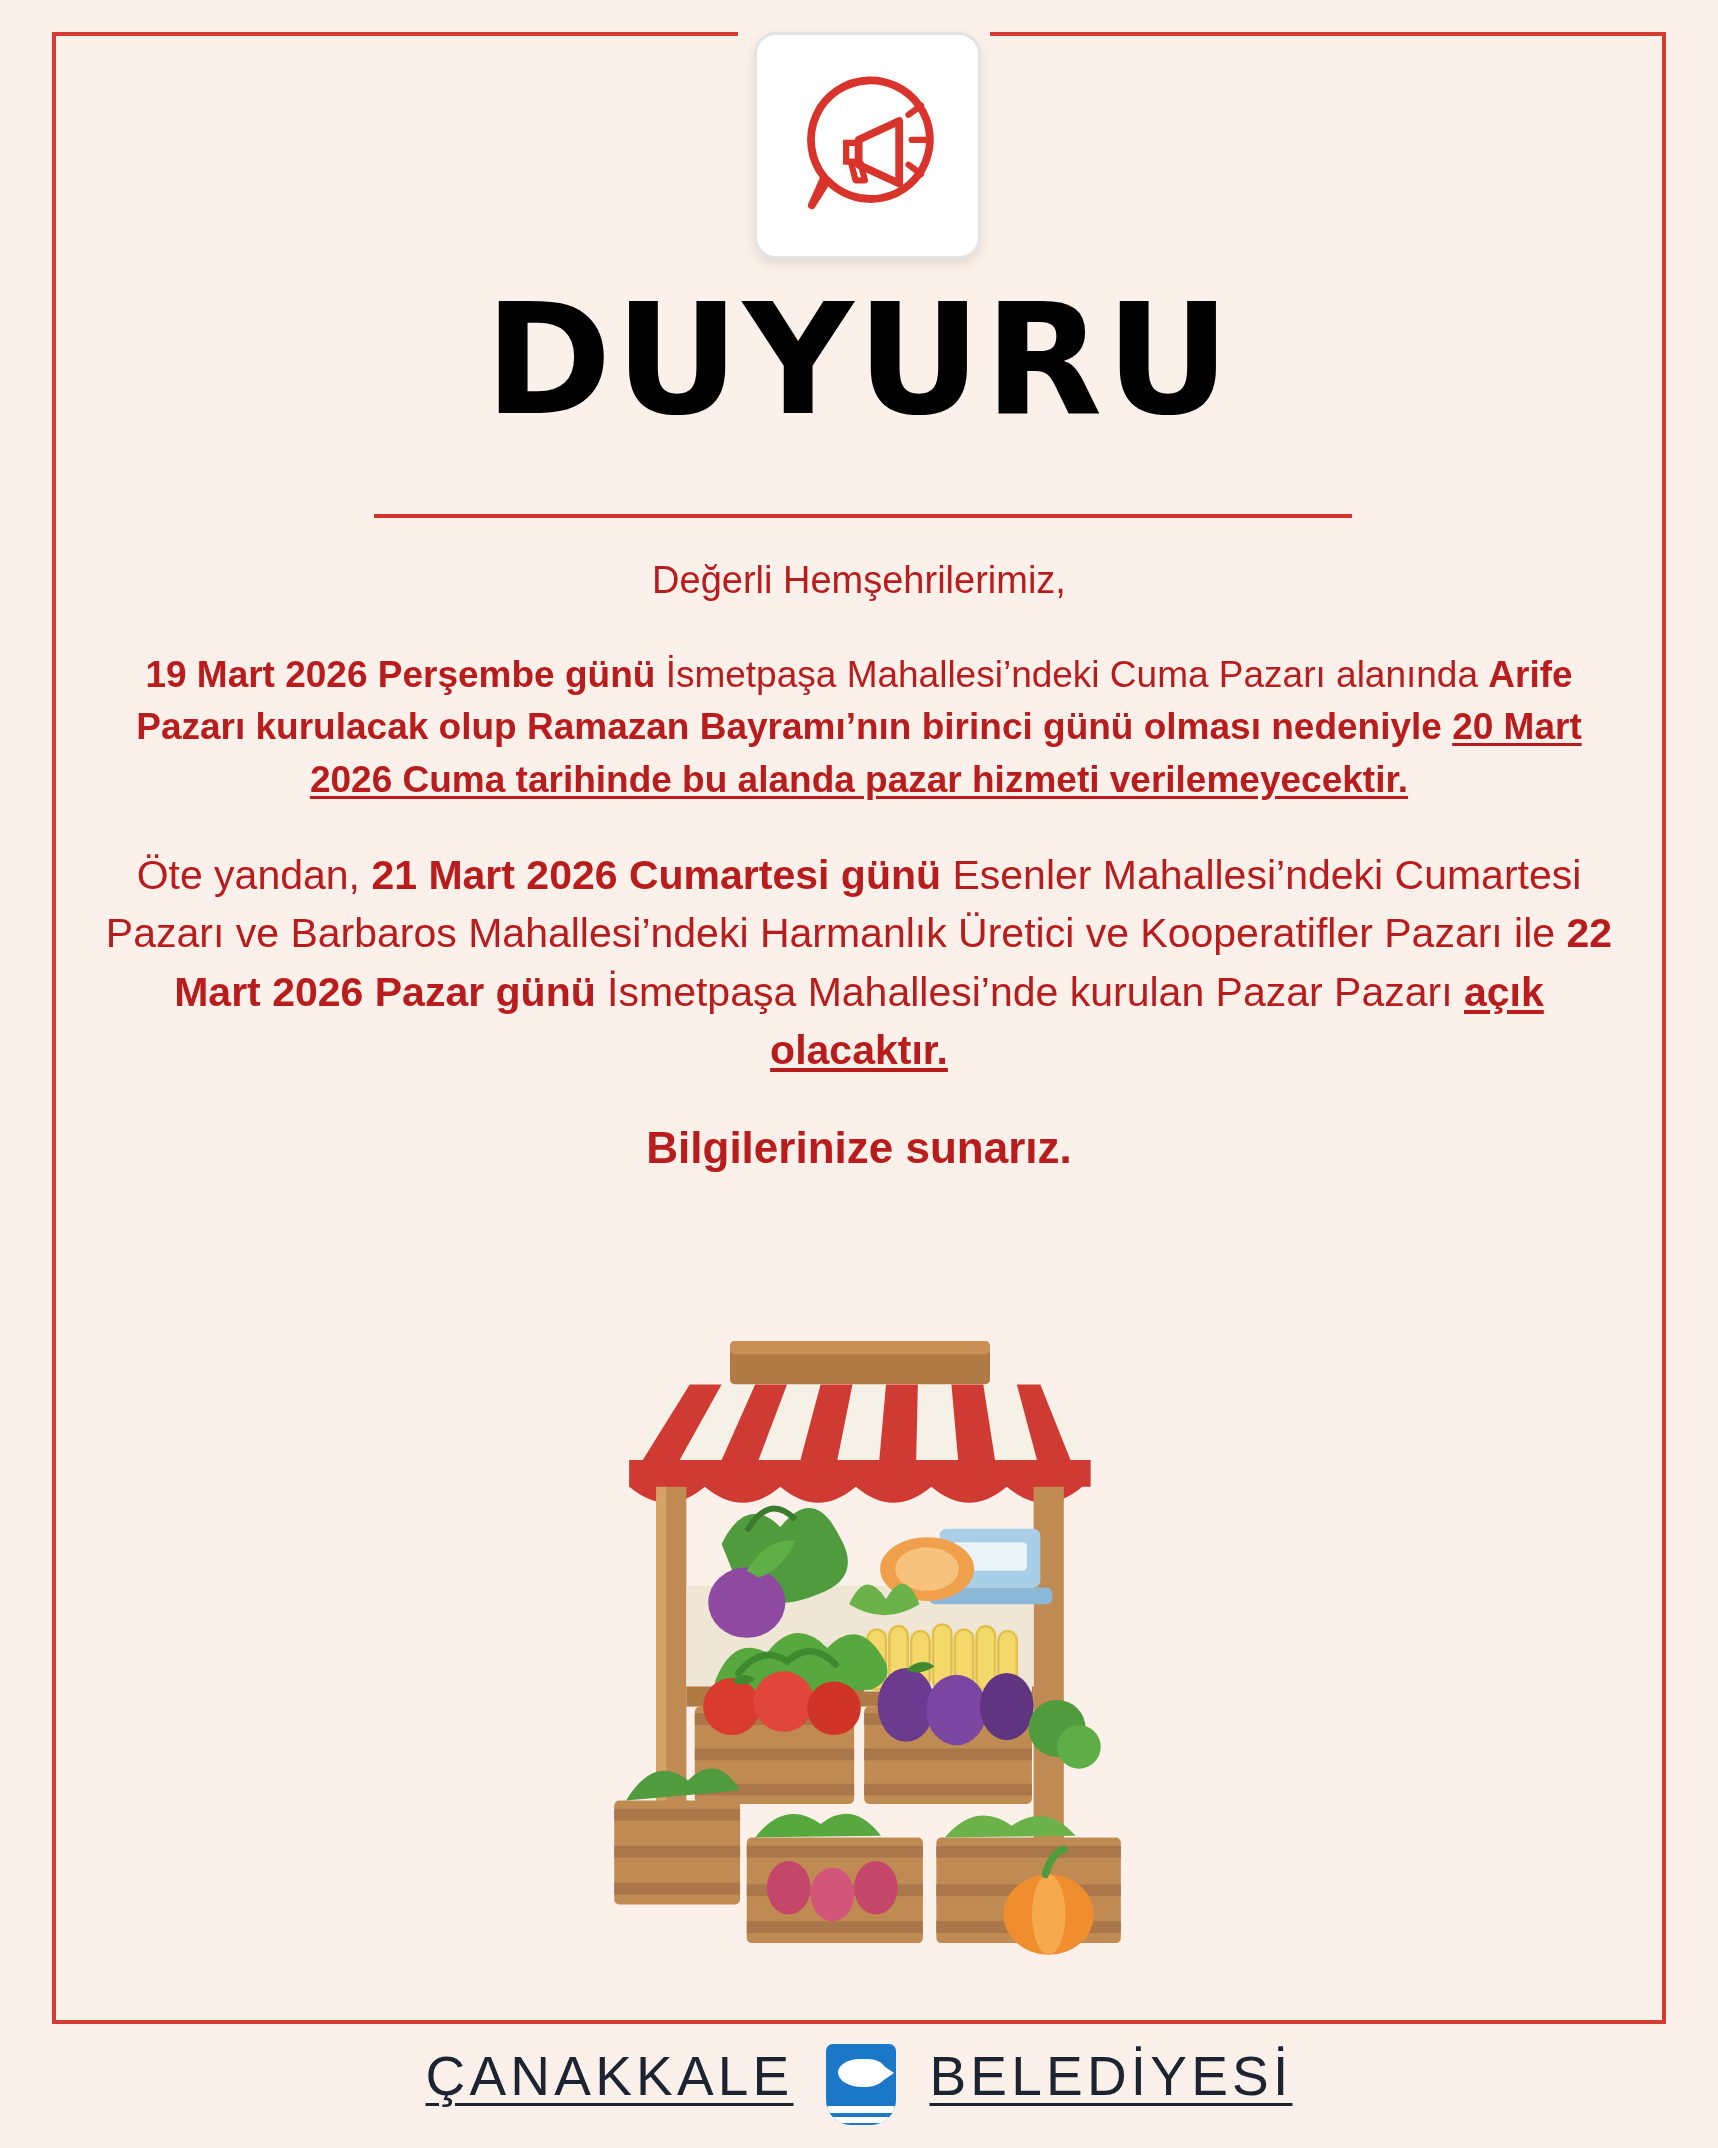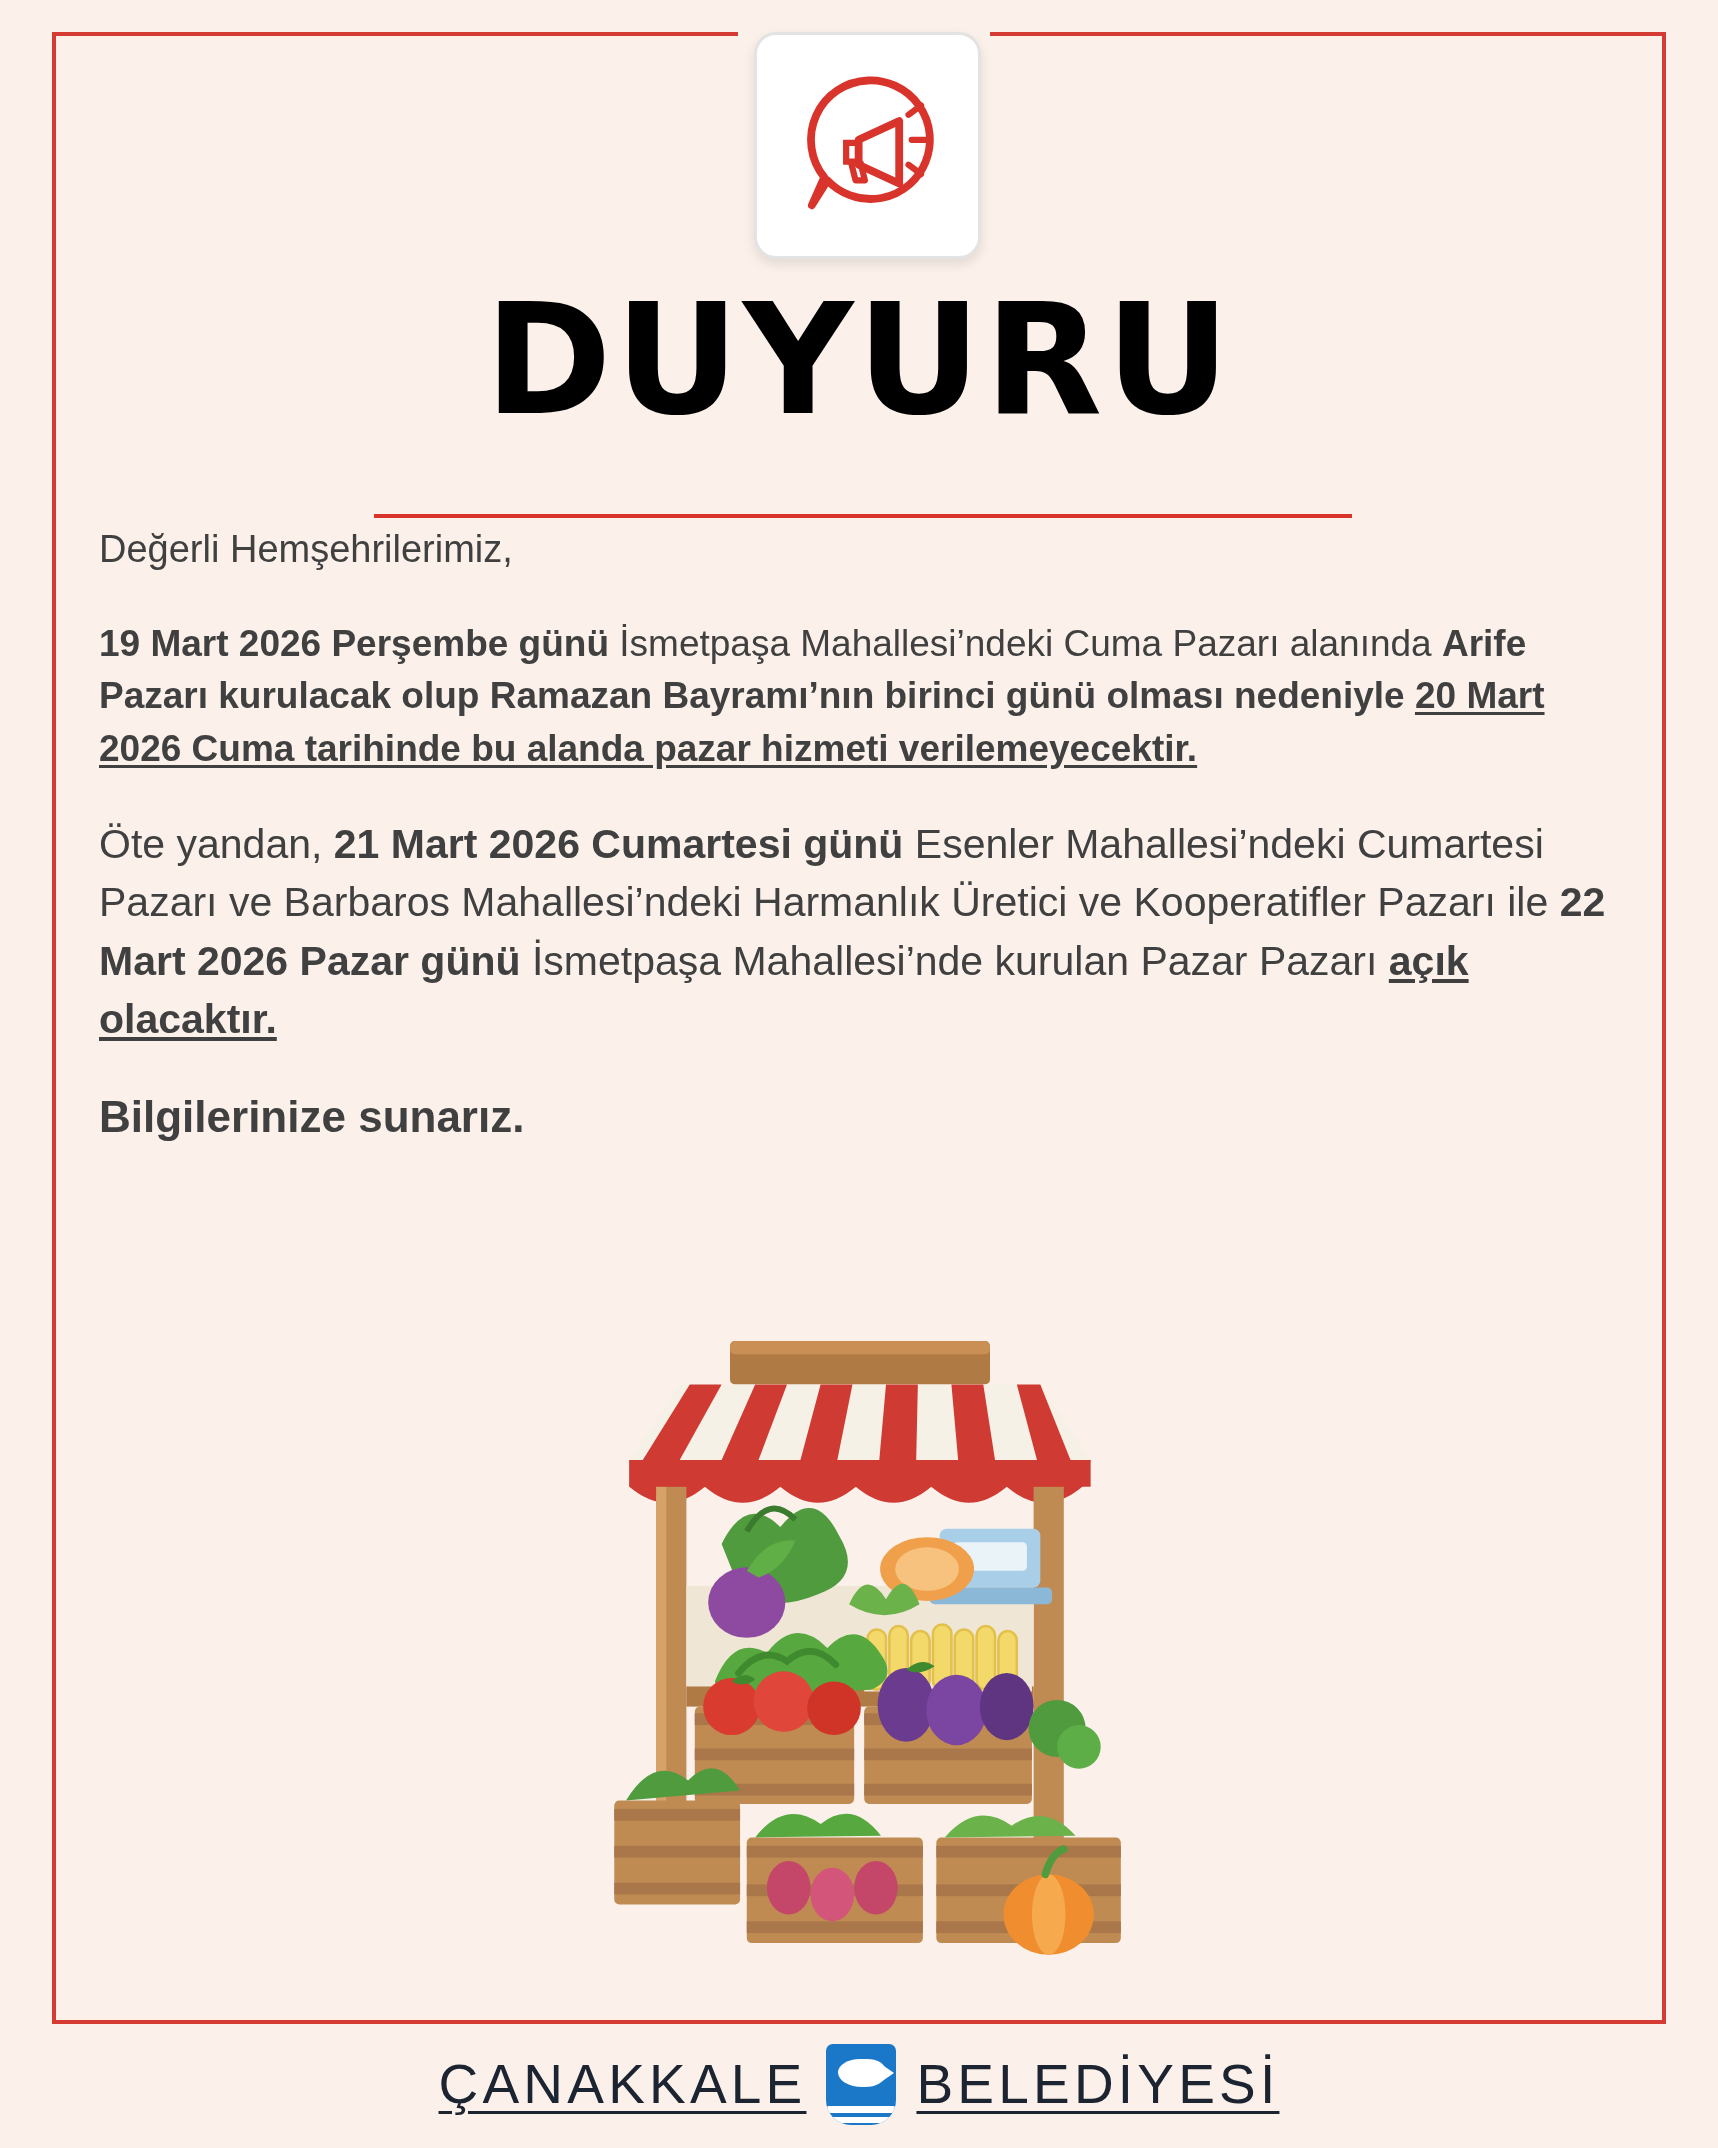--- a/index.html
+++ b/index.html
@@ -73,25 +73,25 @@
     position: absolute;
     top: 514px;
     left: 374px;
     width: 978px;
     height: 4.2px;
     background: #d8342c;
   }
 
   .body-text {
     position: absolute;
-    top: 524px;
+    top: 555px;
     left: 99px;
     width: 1520px;
-    text-align: left;
-    color: #404040;
+    text-align: center;
+    color: #b91c1c;
     font-size: 38px;
     line-height: 1.36;
   }
   .para { margin: 0 0 28.5px 0; }
   .p-greeting { font-size: 38px; margin-bottom: 42px; }
   .p-main { font-size: 37px; line-height: 1.42; margin-bottom: 40px; }
   .p-second { font-size: 41px; line-height: 1.42; margin-bottom: 39px; }
   .p-close { font-size: 44px; margin-bottom: 14px; font-weight: bold; }
   b { font-weight: 700; }
   .bu { font-weight: 700; text-decoration: underline; text-underline-offset: 4.2px; }
@@ -106,23 +106,22 @@
   }
   .illus svg { display:block; }
 
   
   .footer {
     position: absolute;
     left: 0;
     bottom: 23.5px;
     width: 1718px;
     display: flex;
-    align-items: center;
     justify-content: center;
-    gap: 20px;
+    gap: 33px;
   }
   .footer-word {
     font-family: "Liberation Sans", sans-serif;
     font-size: 55px;
     letter-spacing: 4.2px;
     color: #1b2430;
     text-decoration: underline;
     text-underline-offset: 8.4px;
     text-decoration-thickness: 2.5px;
   }

